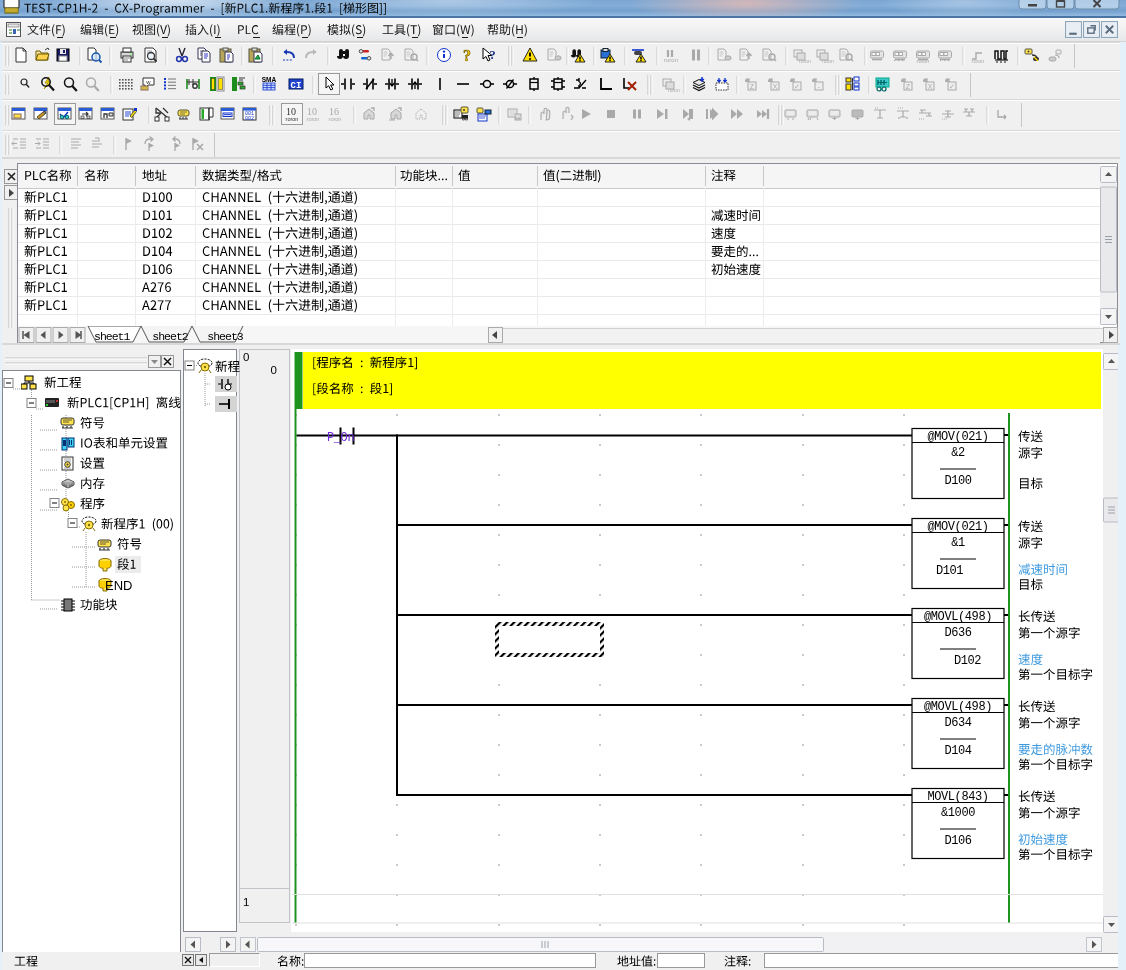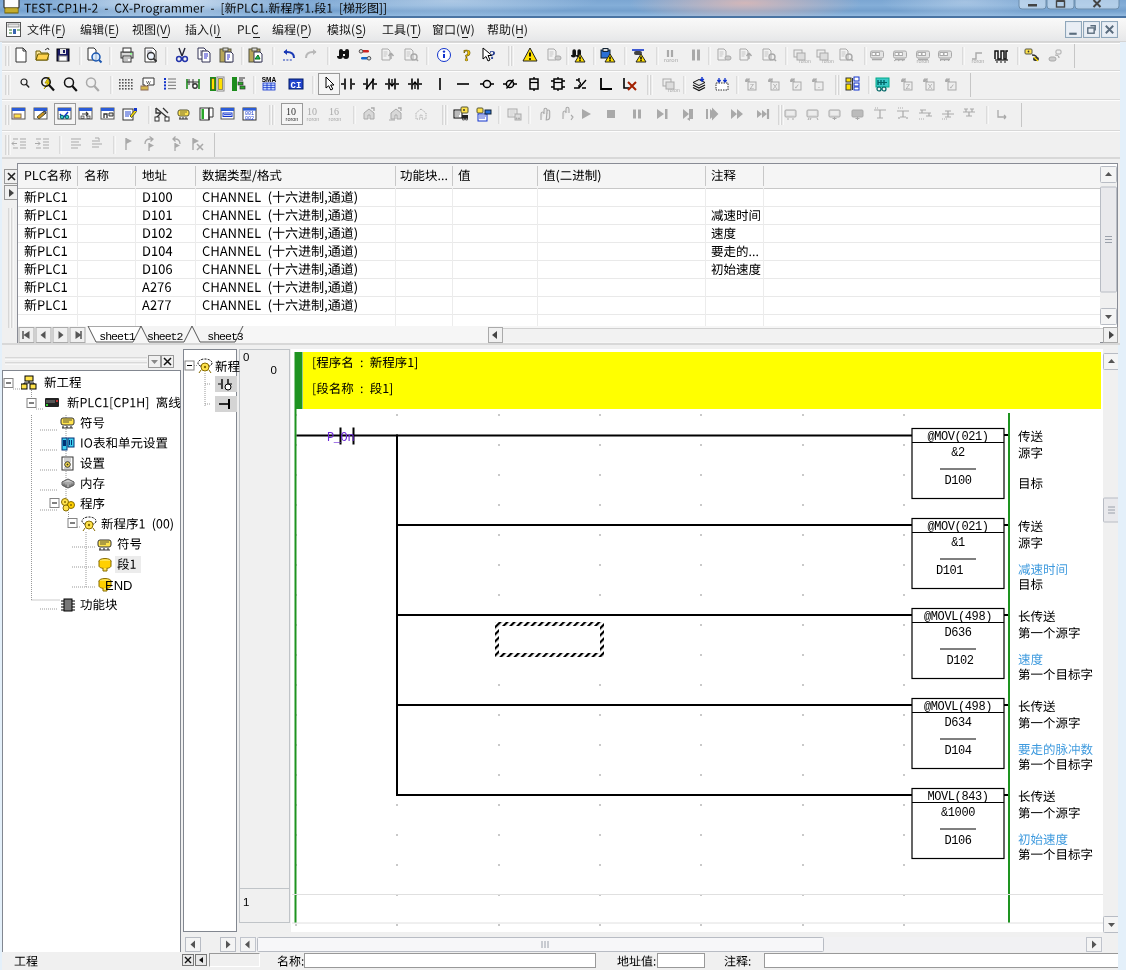--- a/index.html
+++ b/index.html
@@ -957,22 +957,22 @@
     <svg style="position:absolute;left:69px;top:327px" width="17" height="16" viewBox="0 0 16 16">
       <rect x="0.5" y="0.5" width="15" height="15" fill="#f0f0f0" stroke="#aaa"></rect>
       <path d="M6 4v8l6-4z" fill="#555"></path>
       <path d="M11.5 4v8" stroke="#555" stroke-width="1.5"></path>
     </svg>
     <svg style="position:absolute;left:86px;top:326px" width="170" height="17" viewBox="0 0 170 17">
       <path d="M2 0 L10 16 H47 L55 0 Z" fill="#ffffff" stroke="#555"></path>
       <path d="M55 0 L63 16 H98 L106 0" fill="#f4f4f4" stroke="#555"></path>
       <path d="M106 0 L114 16 H149 L157 0" fill="#f4f4f4" stroke="#555"></path>
     </svg>
-    <div style="position:absolute;left:94px;top:330px;width:46px;text-align:center;font:11.5px 'Liberation Mono',monospace;color:#000;letter-spacing:-1px">sheet1</div>
-    <div style="position:absolute;left:147px;top:330px;width:46px;font:11.5px 'Liberation Mono',monospace;color:#000;letter-spacing:-1px">sheet2</div>
+    <div style="position:absolute;left:94px;top:330px;width:46px;font:11.5px 'Liberation Mono',monospace;color:#000;letter-spacing:-1px">sheet1</div>
+    <div style="position:absolute;left:147px;top:330px;width:46px;text-align:center;font:11.5px 'Liberation Mono',monospace;color:#000;letter-spacing:-1px">sheet2</div>
     <div style="position:absolute;left:202px;top:330px;width:46px;text-align:center;font:11.5px 'Liberation Mono',monospace;color:#000;letter-spacing:-1px">sheet3</div>
     <svg style="position:absolute;left:488px;top:327px" width="15" height="16" viewBox="0 0 15 16">
       <rect x="0.5" y="0.5" width="14" height="15" fill="#f0f0f0" stroke="#aaa"></rect>
       <path d="M9 4L4 8l5 4z" fill="#444"></path>
     </svg>
     <div style="position:absolute;left:503px;top:328px;width:600px;height:14px;background:#f2f2f2;border-top:1px solid #d0d0d0;box-sizing:border-box;"></div>
     <svg style="position:absolute;left:1103px;top:327px" width="15" height="16" viewBox="0 0 15 16">
       <rect x="0.5" y="0.5" width="14" height="15" fill="#f0f0f0" stroke="#aaa"></rect>
       <path d="M6 4l5 4-5 4z" fill="#444"></path>
     </svg>
@@ -1297,21 +1297,21 @@
     </svg>
     <div style="position:absolute;left:327px;top:431px;font:12px 'Liberation Mono';color:#6d28d9;letter-spacing:-.4px">P_On</div>
     <div style="position:absolute;left:912px;top:429.5px;width:92px;text-align:center;font:12px 'Liberation Mono';color:#000;letter-spacing:-.4px">@MOV(021)</div>
     <div style="position:absolute;left:912px;top:445.5px;width:92px;text-align:center;font:12px 'Liberation Mono';color:#000;letter-spacing:-.4px">&amp;2</div>
     <div style="position:absolute;left:912px;top:473.5px;width:92px;text-align:center;font:12px 'Liberation Mono';color:#000;letter-spacing:-.4px">D100</div>
     <div style="position:absolute;left:912px;top:519.5px;width:92px;text-align:center;font:12px 'Liberation Mono';color:#000;letter-spacing:-.4px">@MOV(021)</div>
     <div style="position:absolute;left:912px;top:535.5px;width:92px;text-align:center;font:12px 'Liberation Mono';color:#000;letter-spacing:-.4px">&amp;1</div>
     <div style="position:absolute;left:912px;top:563.5px;width:75px;text-align:center;font:12px 'Liberation Mono';color:#000;letter-spacing:-.4px">D101</div>
     <div style="position:absolute;left:912px;top:609.5px;width:92px;text-align:center;font:12px 'Liberation Mono';color:#000;letter-spacing:-.4px">@MOVL(498)</div>
     <div style="position:absolute;left:912px;top:625.5px;width:92px;text-align:center;font:12px 'Liberation Mono';color:#000;letter-spacing:-.4px">D636</div>
-    <div style="position:absolute;left:912px;top:653.5px;width:96px;text-align:center;font:12px 'Liberation Mono';color:#000;letter-spacing:-.4px">D102</div>
+    <div style="position:absolute;left:912px;top:653.5px;width:111px;text-align:center;font:12px 'Liberation Mono';color:#000;letter-spacing:-.4px">D102</div>
     <div style="position:absolute;left:912px;top:699.5px;width:92px;text-align:center;font:12px 'Liberation Mono';color:#000;letter-spacing:-.4px">@MOVL(498)</div>
     <div style="position:absolute;left:912px;top:715.5px;width:92px;text-align:center;font:12px 'Liberation Mono';color:#000;letter-spacing:-.4px">D634</div>
     <div style="position:absolute;left:912px;top:743.5px;width:92px;text-align:center;font:12px 'Liberation Mono';color:#000;letter-spacing:-.4px">D104</div>
     <div style="position:absolute;left:912px;top:789.5px;width:92px;text-align:center;font:12px 'Liberation Mono';color:#000;letter-spacing:-.4px">MOVL(843)</div>
     <div style="position:absolute;left:912px;top:805.5px;width:92px;text-align:center;font:12px 'Liberation Mono';color:#000;letter-spacing:-.4px">&amp;1000</div>
     <div style="position:absolute;left:912px;top:833.5px;width:92px;text-align:center;font:12px 'Liberation Mono';color:#000;letter-spacing:-.4px">D106</div>
     <div style="position:absolute;left:1103px;top:353px;width:17px;height:580px;background:#f0f0f0;"></div>
     <svg style="position:absolute;left:1103px;top:353px" width="17" height="580" viewBox="0 0 17 580">
       <rect x="0.5" y="0.5" width="16" height="16" fill="#f4f4f4" stroke="#b8bcc4" rx="1"></rect>
       <path d="M5 10l3.5-4 3.5 4z" fill="#555"></path>

